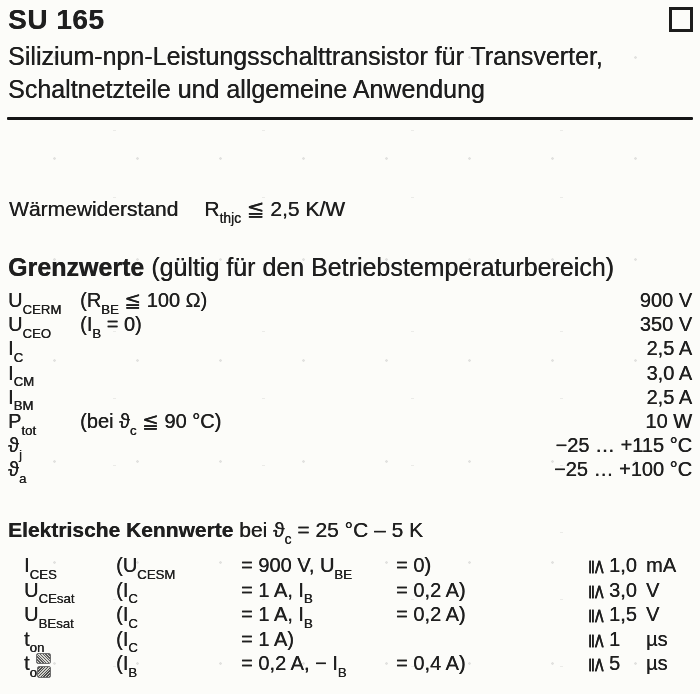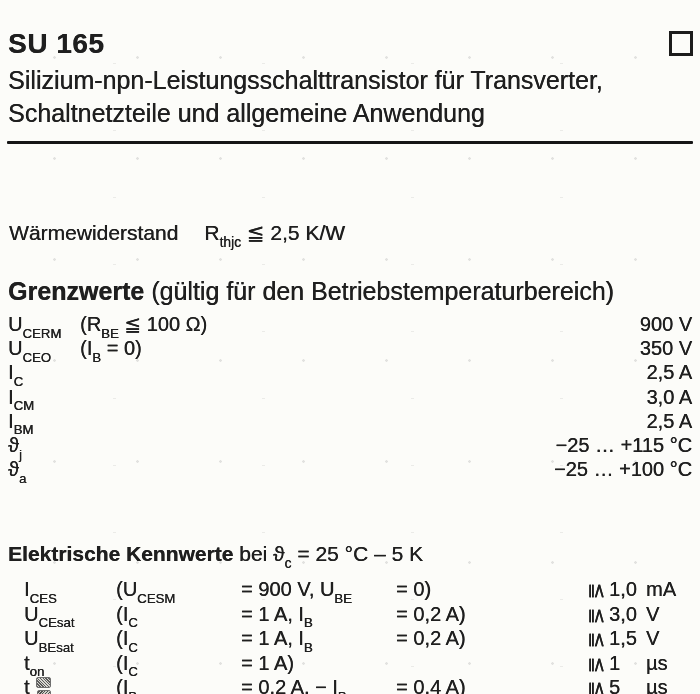--- a/index.html
+++ b/index.html
@@ -9,21 +9,21 @@
     background-image:
       radial-gradient(rgba(40,40,40,0.12) 1px, transparent 1.4px),
       radial-gradient(rgba(40,40,40,0.08) 1px, transparent 1.3px);
     background-size:83px 101px,149px 67px;
     background-position:13px 7px,40px 30px;
     font-family:"Liberation Sans","DejaVu Sans",sans-serif;
     color:#1f1f1f;
     position:relative;
     overflow:hidden;
   }
-  .page{position:absolute;inset:0;text-shadow:0.35px 0 0 currentColor;margin-top:24px;}
+  .page{position:absolute;inset:0;text-shadow:0.35px 0 0 currentColor;}
   sub{font-size:66%;line-height:0;position:relative;bottom:-0.12em;letter-spacing:0;}
   b{font-weight:bold;}
 
   #header{position:absolute;top:4px;left:8px;right:7px;display:flex;justify-content:space-between;align-items:flex-start;}
   .title{font-size:28px;font-weight:bold;letter-spacing:0.5px;}
   .corner-box{width:18px;height:19px;border:3px solid #1c1c1c;margin-top:3px;background:transparent;}
 
   #subtitle{position:absolute;top:40px;left:8px;right:8px;font-size:25px;line-height:33px;}
 
   .rule{position:absolute;top:117px;left:7px;width:686px;height:3px;background:#161616;border-radius:1px;}
@@ -109,20 +109,25 @@
       <span class="g-sym">I<sub>CM</sub></span>
       <span class="g-cond"></span>
       <span class="g-val">3,0 A</span>
     </div>
     <div class="grow">
       <span class="g-sym">I<sub>BM</sub></span>
       <span class="g-cond"></span>
       <span class="g-val">2,5 A</span>
     </div>
     <div class="grow">
+      <span class="g-sym">P<sub>tot</sub></span>
+      <span class="g-cond">(bei ϑ<sub>c</sub> ≦ 90 °C)</span>
+      <span class="g-val">10 W</span>
+    </div>
+    <div class="grow">
       <span class="g-sym">ϑ<sub>j</sub></span>
       <span class="g-cond"></span>
       <span class="g-val">−25 … +115 °C</span>
     </div>
     <div class="grow">
       <span class="g-sym">ϑ<sub>a</sub></span>
       <span class="g-cond"></span>
       <span class="g-val">−25 … +100 °C</span>
     </div>
   </div>

